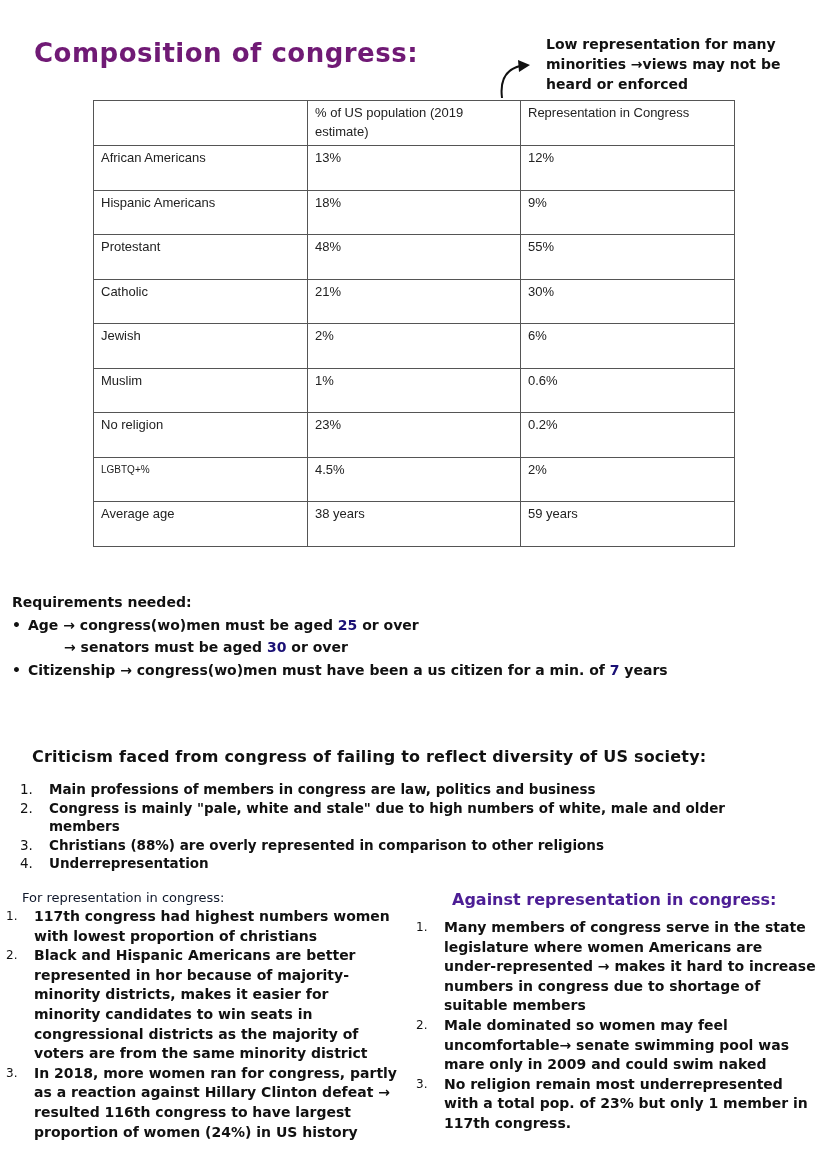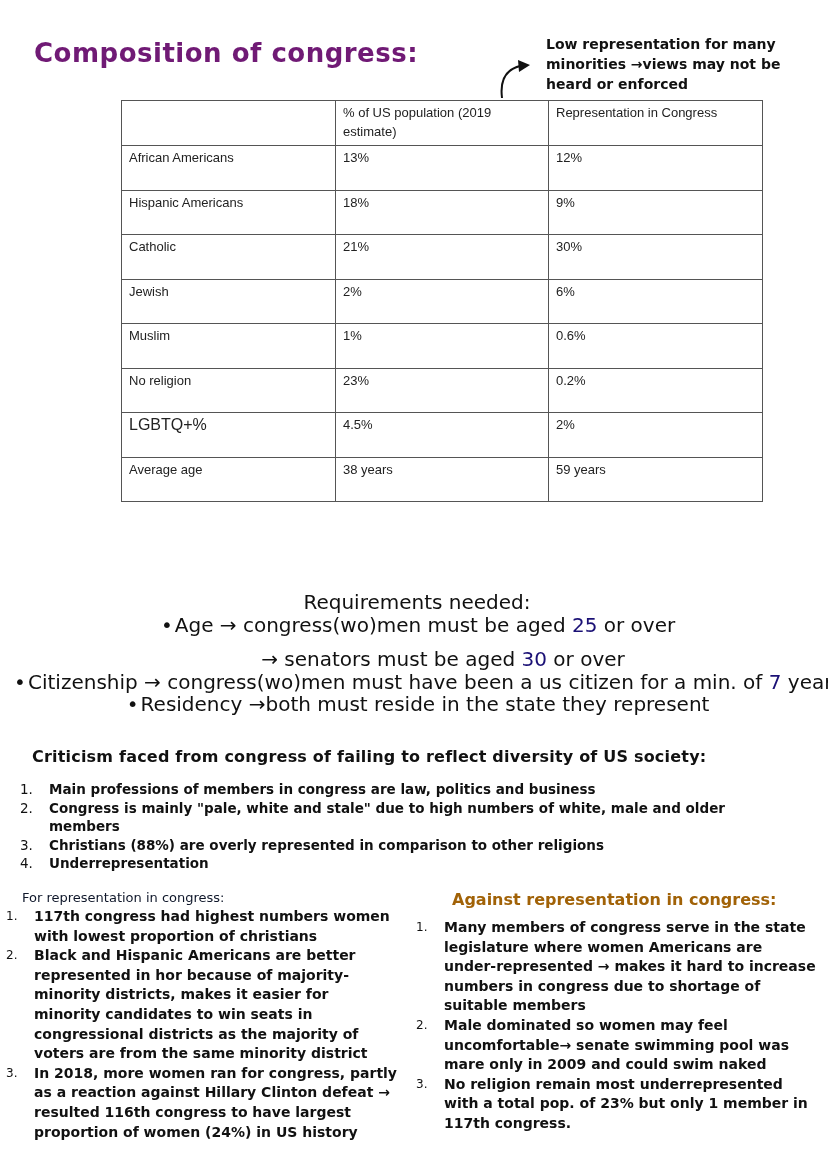--- a/index.html
+++ b/index.html
@@ -13,49 +13,49 @@
     }
     .note {
       position: absolute; left: 546px; top: 34px; width: 270px;
       font-size: 14px; line-height: 20px; font-weight: bold; color: #111;
     }
     .arrow { position: absolute; left: 494px; top: 52px; width: 38px; height: 48px; }
 
     table.comp {
       position: absolute; left: 93px; top: 100px; width: 642px;
       border-collapse: collapse;
-      font-family: "Liberation Sans", sans-serif; font-size: 13px; color: #222; margin-left: 28px;
+      font-family: "Liberation Sans", sans-serif; font-size: 13px; color: #222;
     }
     table.comp td {
       border: 1px solid #555; vertical-align: top;
       padding: 2px 7px 4px 7px; line-height: 19px; height: 44.5px;
     }
     table.comp tr.hdr td { height: 37px; }
     table.comp tr.women td { height: 44px; }
     table.comp td.c1 { width: 214px; }
     table.comp td.c2 { width: 213px; }
-    table.comp td.small { font-size: 16px; }
+    table.comp td.small { font-size: 10px; }
 
-    .req { position: absolute; left: 12px; top: 591px; width: 810px; font-size: 20px; font-weight: normal; line-height: 22.5px; text-align: center; }
+    .req { position: absolute; left: 12px; top: 591px; width: 810px; font-size: 14px; font-weight: bold; line-height: 22.5px; }
     .req .line { white-space: nowrap; }
     .req .bullet { display: inline-block; width: 16px; }
-    .req .ind1 { padding-left: 52px; margin-top: 12px; }
+    .req .ind1 { padding-left: 52px; }
     .req .ind2 { padding-left: 116px; }
     .num { color: #1a1075; }
 
     .crit-title {
       position: absolute; left: 32px; top: 747px;
       font-size: 16px; font-weight: bold; color: #111; letter-spacing: 0.2px;
     }
     .crit-list { position: absolute; left: 20px; top: 780px; width: 760px; font-size: 13.5px; font-weight: bold; line-height: 18.5px; }
     .crit-list .it { display: flex; }
     .crit-list .n { width: 29px; flex: none; font-weight: normal; }
 
     .for-title { position: absolute; left: 22px; top: 890px; font-size: 13px; font-weight: normal; color: #0f172a; }
-    .against-title { position: absolute; left: 452px; top: 890px; font-size: 16px; font-weight: bold; color: #a16207; }
+    .against-title { position: absolute; left: 452px; top: 890px; font-size: 16px; font-weight: bold; color: #4c1d95; }
 
     .col { position: absolute; font-size: 14px; font-weight: bold; line-height: 19.6px; }
     .col.left { left: 6px; top: 907px; width: 392px; }
     .col.right { left: 416px; top: 918px; width: 400px; }
     .col .it { display: flex; }
     .col .n { width: 28px; flex: none; font-weight: normal; font-size: 12px; }
   </style>
 </head>
 <body>
 
@@ -76,20 +76,25 @@
   </tr>
   <tr>
     <td>African Americans</td>
     <td>13%</td>
     <td>12%</td>
   </tr>
   <tr>
     <td>Hispanic Americans</td>
     <td>18%</td>
     <td>9%</td>
+  </tr>
+  <tr>
+    <td>Protestant</td>
+    <td>48%</td>
+    <td>55%</td>
   </tr>
   <tr>
     <td>Catholic</td>
     <td>21%</td>
     <td>30%</td>
   </tr>
   <tr>
     <td>Jewish</td>
     <td>2%</td>
     <td>6%</td>
@@ -120,23 +125,20 @@
 <div class="req">
   <div class="line">Requirements needed:</div>
   <div class="line">
     <span class="bullet">•</span><span>Age → congress(wo)men must be aged </span><span class="num">25</span><span> or over</span>
   </div>
   <div class="line ind1">
     <span>→ senators must be aged </span><span class="num">30</span><span> or over</span>
   </div>
   <div class="line">
     <span class="bullet">•</span><span>Citizenship → congress(wo)men must have been a us citizen for a min. of </span><span class="num">7</span><span> years</span>
-  </div>
-  <div class="line">
-    <span class="bullet">•</span><span>Residency →both must reside in the state they represent</span>
   </div>
 </div>
 
 <div class="crit-title">Criticism faced from congress of failing to reflect diversity of US society:</div>
 <div class="crit-list">
   <div class="it">
       <span class="n">1.</span>
       <span>Main professions of members in congress are law, politics and business</span>
     </div>
   <div class="it">

